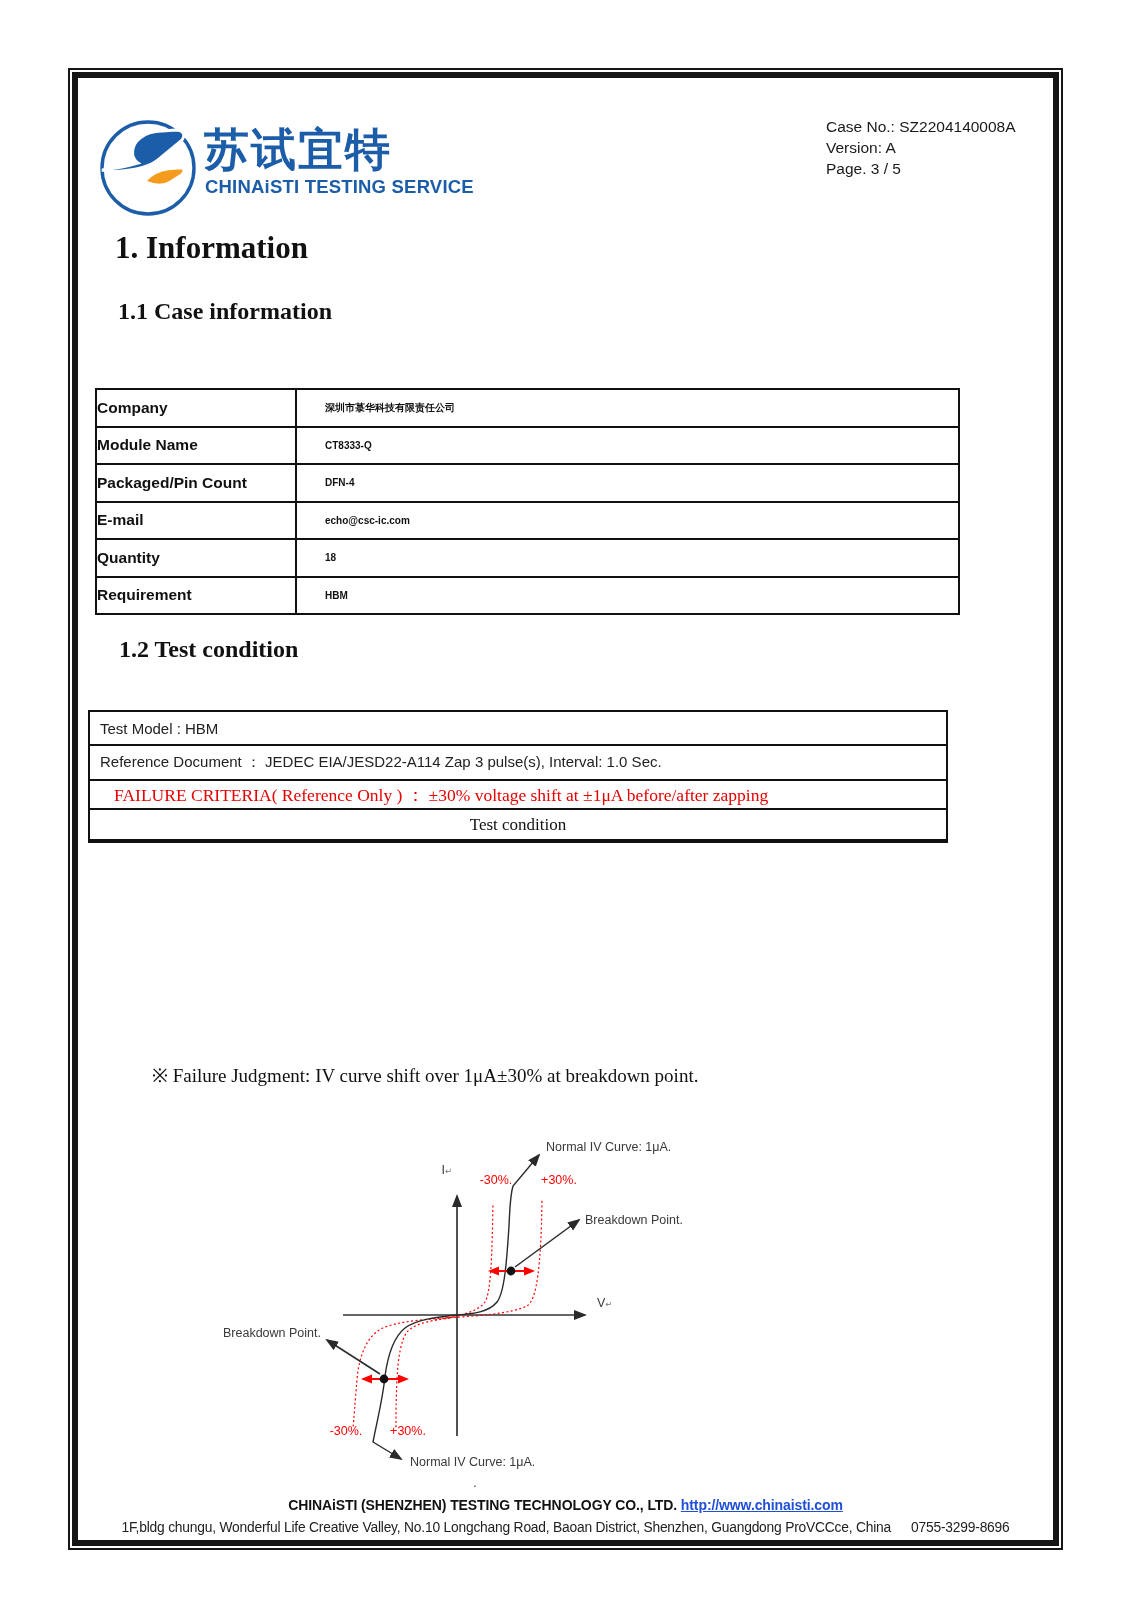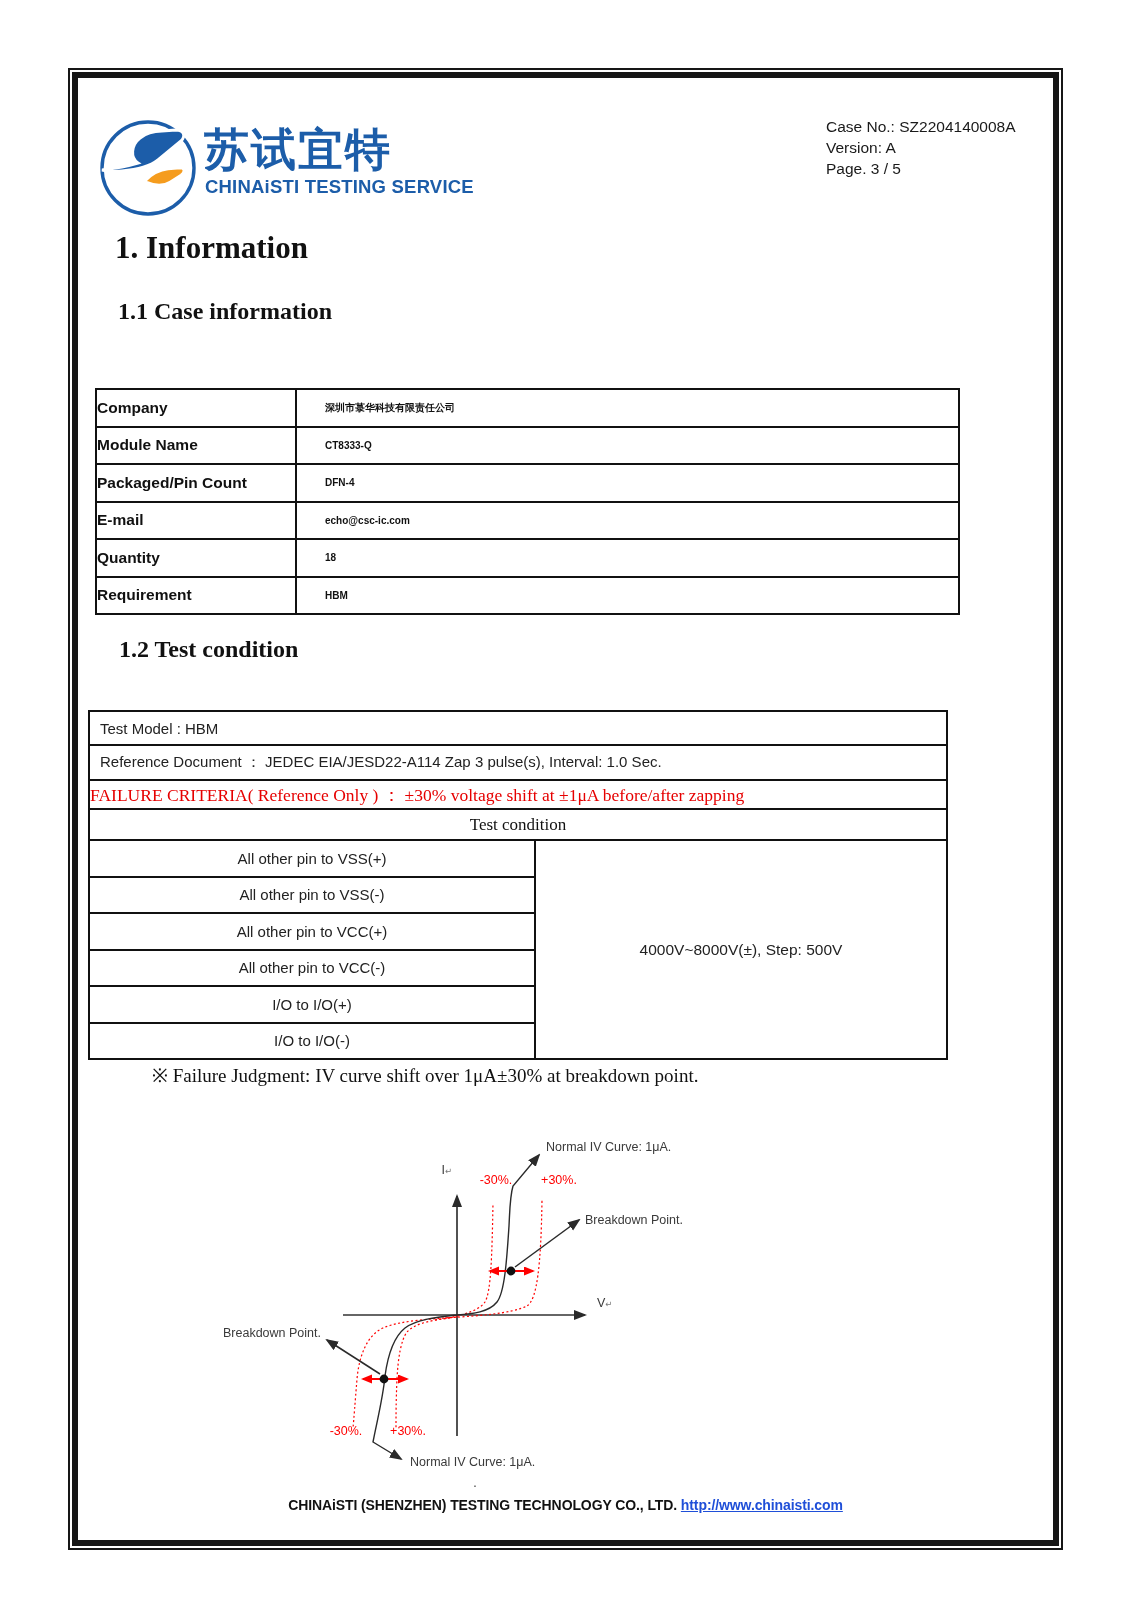--- a/index.html
+++ b/index.html
@@ -31,21 +31,21 @@
   .case-label{width:198px;border-right:2px solid #111;display:flex;align-items:center;
       padding-left:0;font-weight:700;font-size:15.5px;}
   .case-value{flex:1;display:flex;align-items:center;padding-left:28px;font-weight:700;font-size:10px;}
 
   
   .test-table{position:absolute;left:88px;top:690px;width:856px;border:2px solid #111;background:#fff;
       font-size:15px;color:#222;margin-top:20px;}
   .tt-line{border-bottom:2px solid #111;display:flex;align-items:center;padding-left:10px;}
   .tt-model{height:32px;}
   .tt-ref{height:33px;}
-  .tt-fail{height:27px;color:#e60000;font-family:"Liberation Serif",serif;font-size:17.5px;padding-left:0;}
+  .tt-fail{height:27px;color:#e60000;font-family:"Liberation Serif",serif;font-size:17.5px;padding-left:24px;}
   .tt-cond{height:29px;justify-content:center;padding-left:0;font-family:"Liberation Serif",serif;
       font-size:17px;color:#111;}
   .tt-grid{display:flex;}
   .tt-left{width:444px;border-right:2px solid #111;}
   .tt-pin{height:34.5px;border-bottom:2px solid #111;display:flex;align-items:center;justify-content:center;}
   .tt-pin:last-child{border-bottom:none;}
   .tt-right{flex:1;display:flex;align-items:center;justify-content:center;font-size:15.5px;color:#222;}
 
   
   .note{position:absolute;left:152px;top:1062px;font-family:"Liberation Serif",serif;font-size:19px;color:#111;}
@@ -111,31 +111,20 @@
     </div>
   </div>
 
   <div class="h2-test">1.2 Test condition</div>
 
   <div class="test-table">
     <div class="tt-line tt-model">Test Model : HBM</div>
     <div class="tt-line tt-ref">Reference Document ：  JEDEC EIA/JESD22-A114 Zap 3 pulse(s), Interval: 1.0 Sec.</div>
     <div class="tt-line tt-fail">FAILURE CRITERIA( Reference Only ) ：  ±30% voltage shift at ±1μA before/after zapping</div>
     <div class="tt-line tt-cond">Test condition</div>
-    <div class="tt-grid">
-      <div class="tt-left">
-        <div class="tt-pin">All other pin to VSS(+)</div>
-        <div class="tt-pin">All other pin to VSS(-)</div>
-        <div class="tt-pin">All other pin to VCC(+)</div>
-        <div class="tt-pin">All other pin to VCC(-)</div>
-        <div class="tt-pin">I/O to I/O(+)</div>
-        <div class="tt-pin">I/O to I/O(-)</div>
-      </div>
-      <div class="tt-right">4000V~8000V(±), Step: 500V</div>
-    </div>
   </div>
 
   <div class="note">※  Failure Judgment: IV curve shift over 1μA±30% at breakdown point.</div>
 
   <svg class="figure" width="790" height="394" viewBox="0 0 790 394">
     <defs>
       <marker id="mBlack" markerUnits="userSpaceOnUse" markerWidth="13" markerHeight="11" refX="11" refY="5" orient="auto">
         <path d="M0,0 L13,5 L0,10 Z" fill="#2a2a2a"></path>
       </marker>
       <marker id="mRed" markerUnits="userSpaceOnUse" markerWidth="11" markerHeight="10" refX="9" refY="4.5" orient="auto-start-reverse">
@@ -174,13 +163,16 @@
     <text class="fig-label" x="166" y="231" text-anchor="end">Breakdown Point.</text>
     <text class="fig-red" x="191" y="329" text-anchor="middle">-30%.</text>
     <text class="fig-red" x="253" y="329" text-anchor="middle">+30%.</text>
     <text class="fig-label" x="255" y="360">Normal IV Curve: 1μA.</text>
     <text class="fig-label" x="320" y="381" text-anchor="middle">.</text>
   </svg>
 
   <div class="footer1">
     <span>CHINAiSTI (SHENZHEN) TESTING TECHNOLOGY CO., LTD. </span><a href="#">http://www.chinaisti.com</a>
   </div>
+  <div class="footer2">
+    <span>1F,bldg chungu, Wonderful Life Creative Valley, No.10 Longchang Road, Baoan District, Shenzhen, Guangdong ProVCCce, China</span><span class="phone">0755-3299-8696</span>
+  </div>
 </div>
 
 </body></html>

